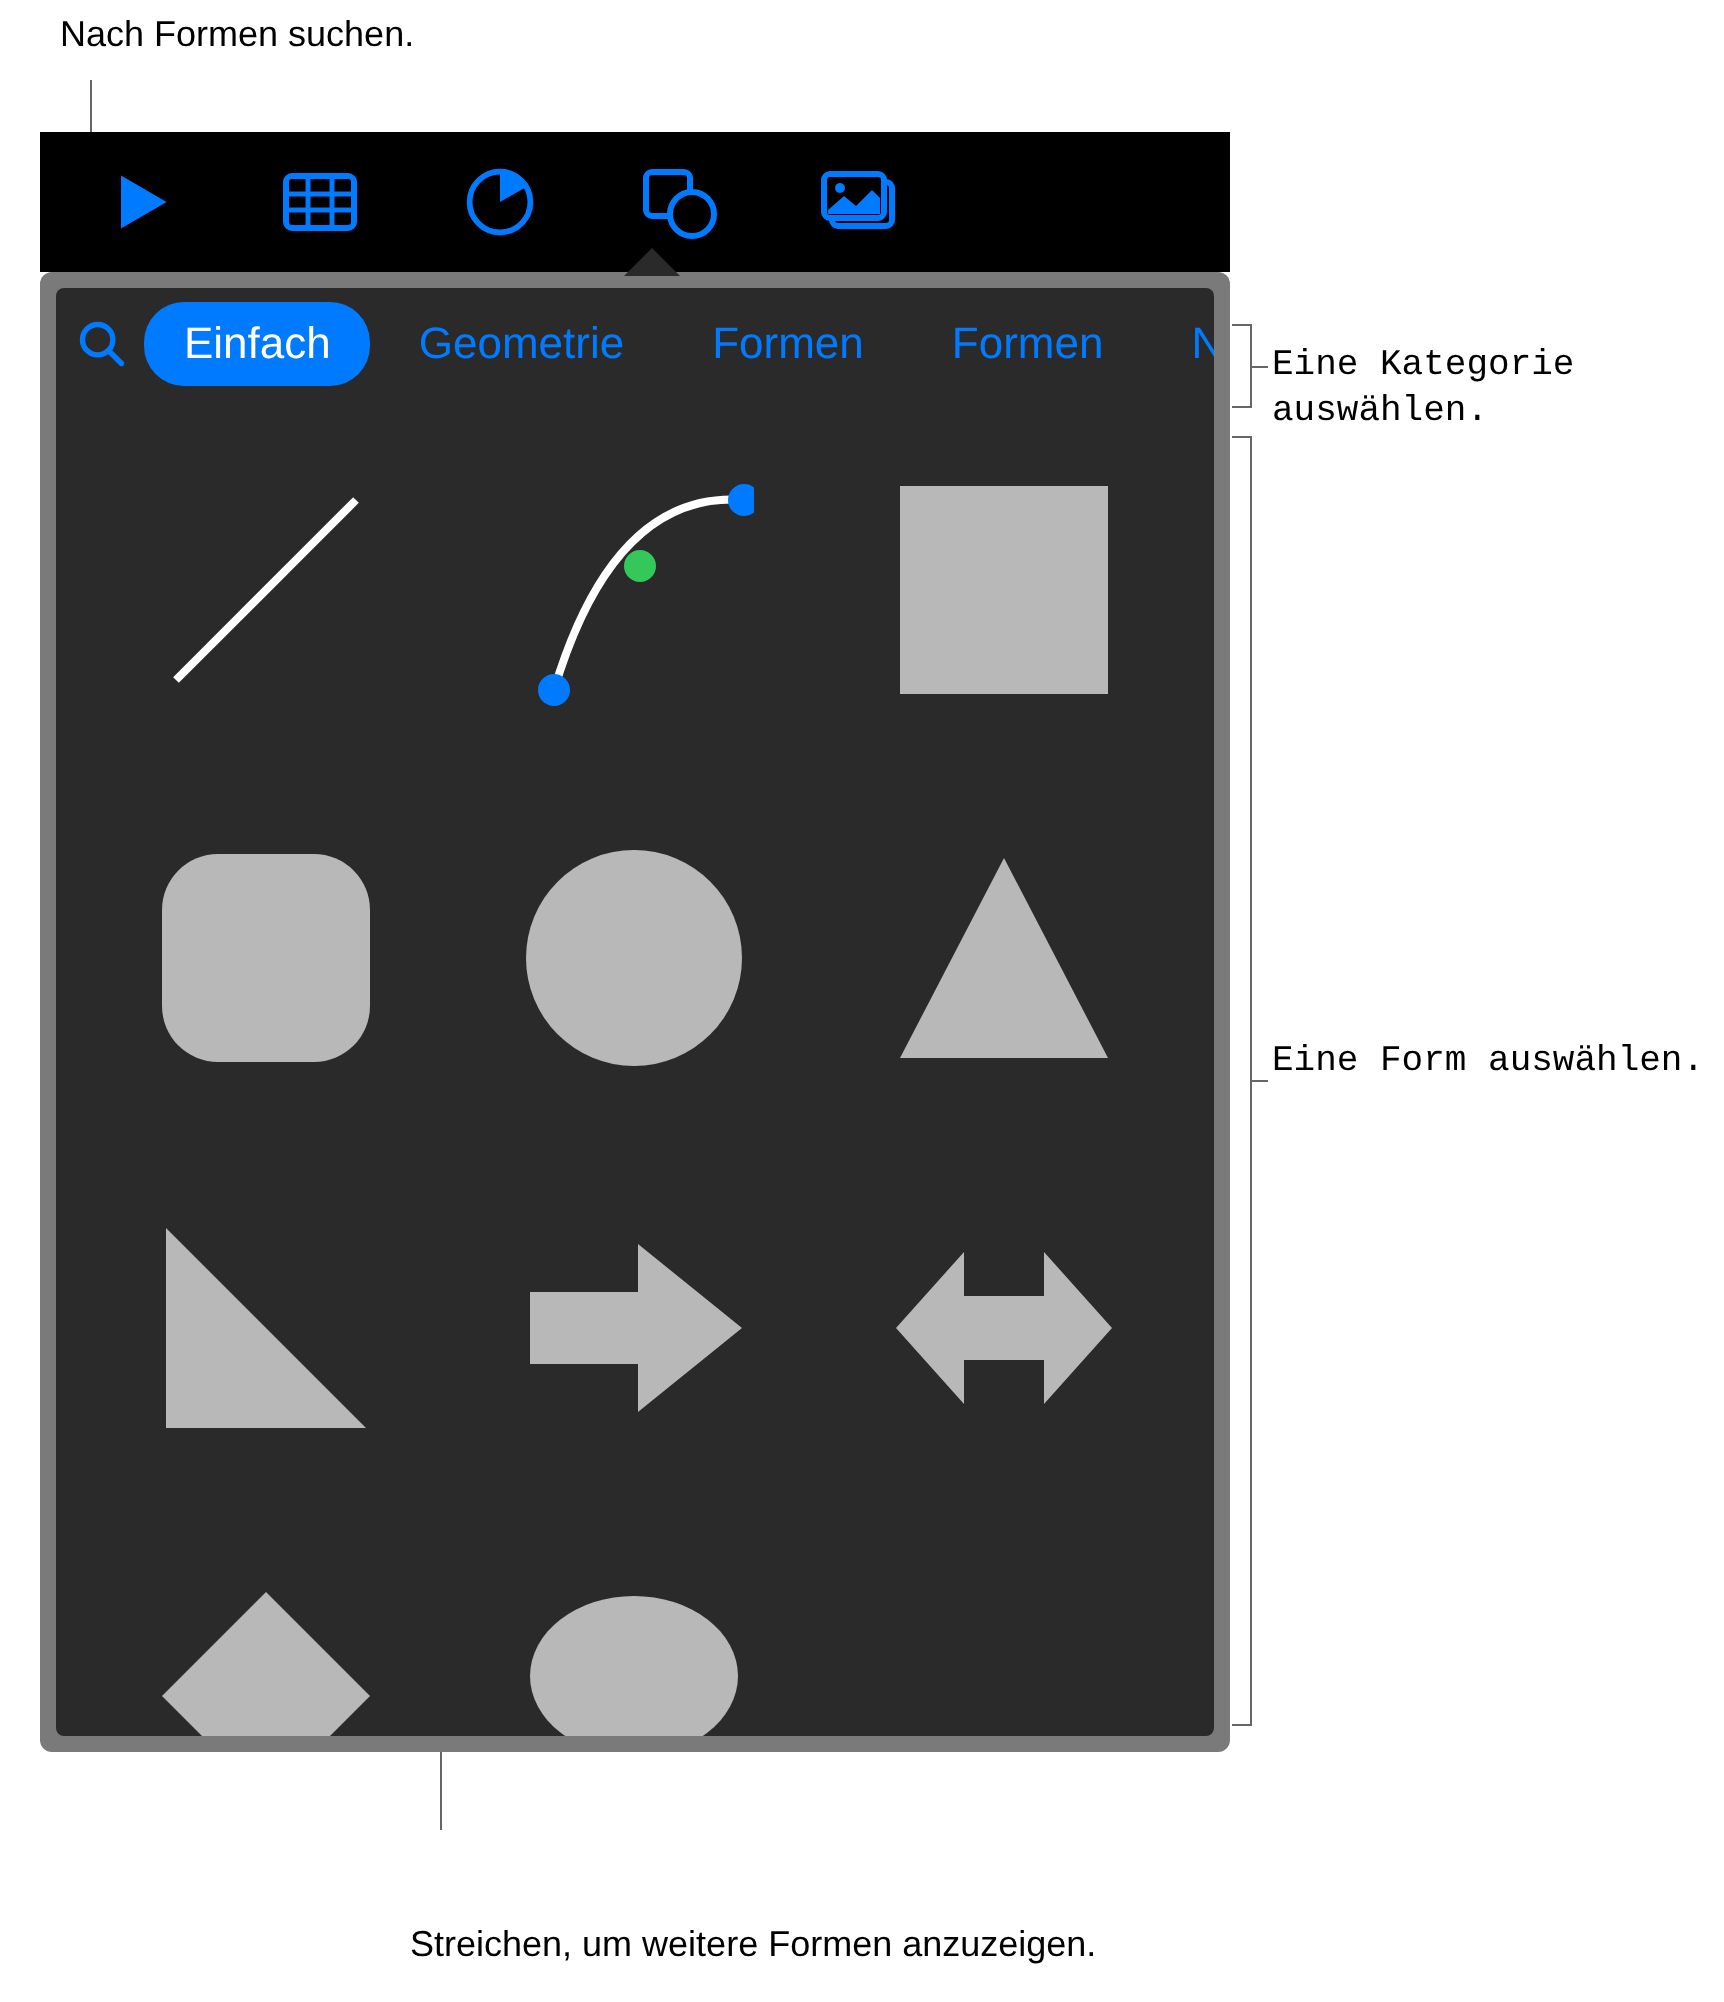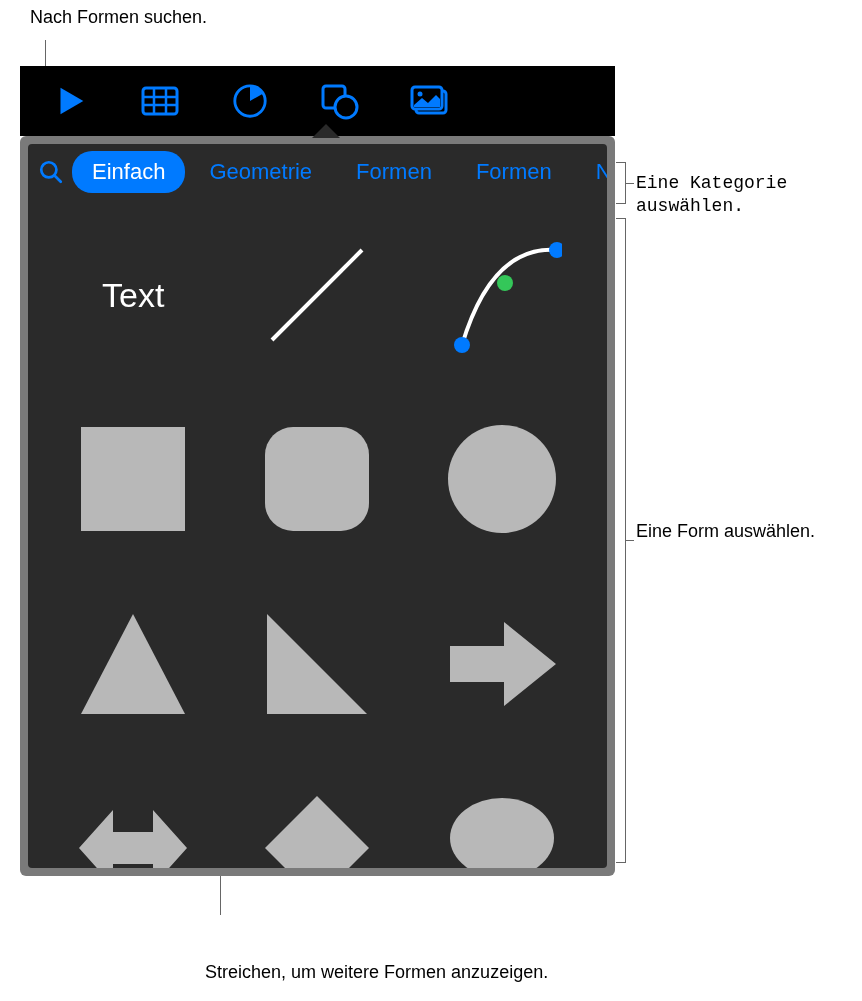--- a/index.html
+++ b/index.html
@@ -133,21 +133,21 @@
 </head>
 <body>
 
 <div class="annotation" style="top:6px; left:30px;">Nach Formen suchen.</div>
 <div class="callout-line" style="top:40px; left:45px; width:1px; height:130px;"></div>
 
 <div class="annotation" style="top:172px; left:636px;font-family:Liberation Mono, monospace;">Eine Kategorie auswählen.</div>
 <div class="bracket" style="top:162px; left:616px; height:42px;"></div>
 <div class="callout-line" style="top:183px; left:626px; width:8px; height:1px;"></div>
 
-<div class="annotation" style="top:520px; left:636px;">Eine Form auswählen.</div>
+<div class="annotation" style="top:520px; left:636px;font-family:Liberation Mono, monospace;">Eine Form auswählen.</div>
 <div class="bracket" style="top:218px; left:616px; height:645px;"></div>
 <div class="callout-line" style="top:540px; left:626px; width:8px; height:1px;"></div>
 
 <div class="annotation" style="top:961px; left:205px;">Streichen, um weitere Formen anzuzeigen.</div>
 <div class="callout-line" style="top:835px; left:220px; width:1px; height:80px;"></div>
 
 <div class="toolbar">
   <div class="toolbar-icon">
     <svg viewBox="0 0 40 40" width="38" height="38">
         <path d="M10 6 L34 20 L10 34 Z" fill="#007aff"></path>
@@ -198,23 +198,20 @@
       <div class="category-tab active">Einfach</div>
       <div class="category-tab">Geometrie</div>
       <div class="category-tab">Formen</div>
       <div class="category-tab">Formen</div>
       <div class="category-tab">Na</div>
     </div>
 
     <div class="shapes-grid">
 
       <div class="shape-cell">
-        <span style="color:white; font-size:34px;">Text</span>
-      </div>
-      <div class="shape-cell">
         <svg class="shape-svg" viewBox="0 0 120 120">
             <line x1="15" y1="105" x2="105" y2="15" stroke="white" stroke-width="4"></line>
           </svg>
       </div>
       <div class="shape-cell">
         <svg class="shape-svg" viewBox="0 0 120 120">
           <path d="M20 110 Q50 10 115 15" fill="none" stroke="white" stroke-width="4"></path>
           <circle cx="20" cy="110" r="8" fill="#007aff"></circle>
           <circle cx="115" cy="15" r="8" fill="#007aff"></circle>
           <circle cx="63" cy="48" r="8" fill="#34c759"></circle>

